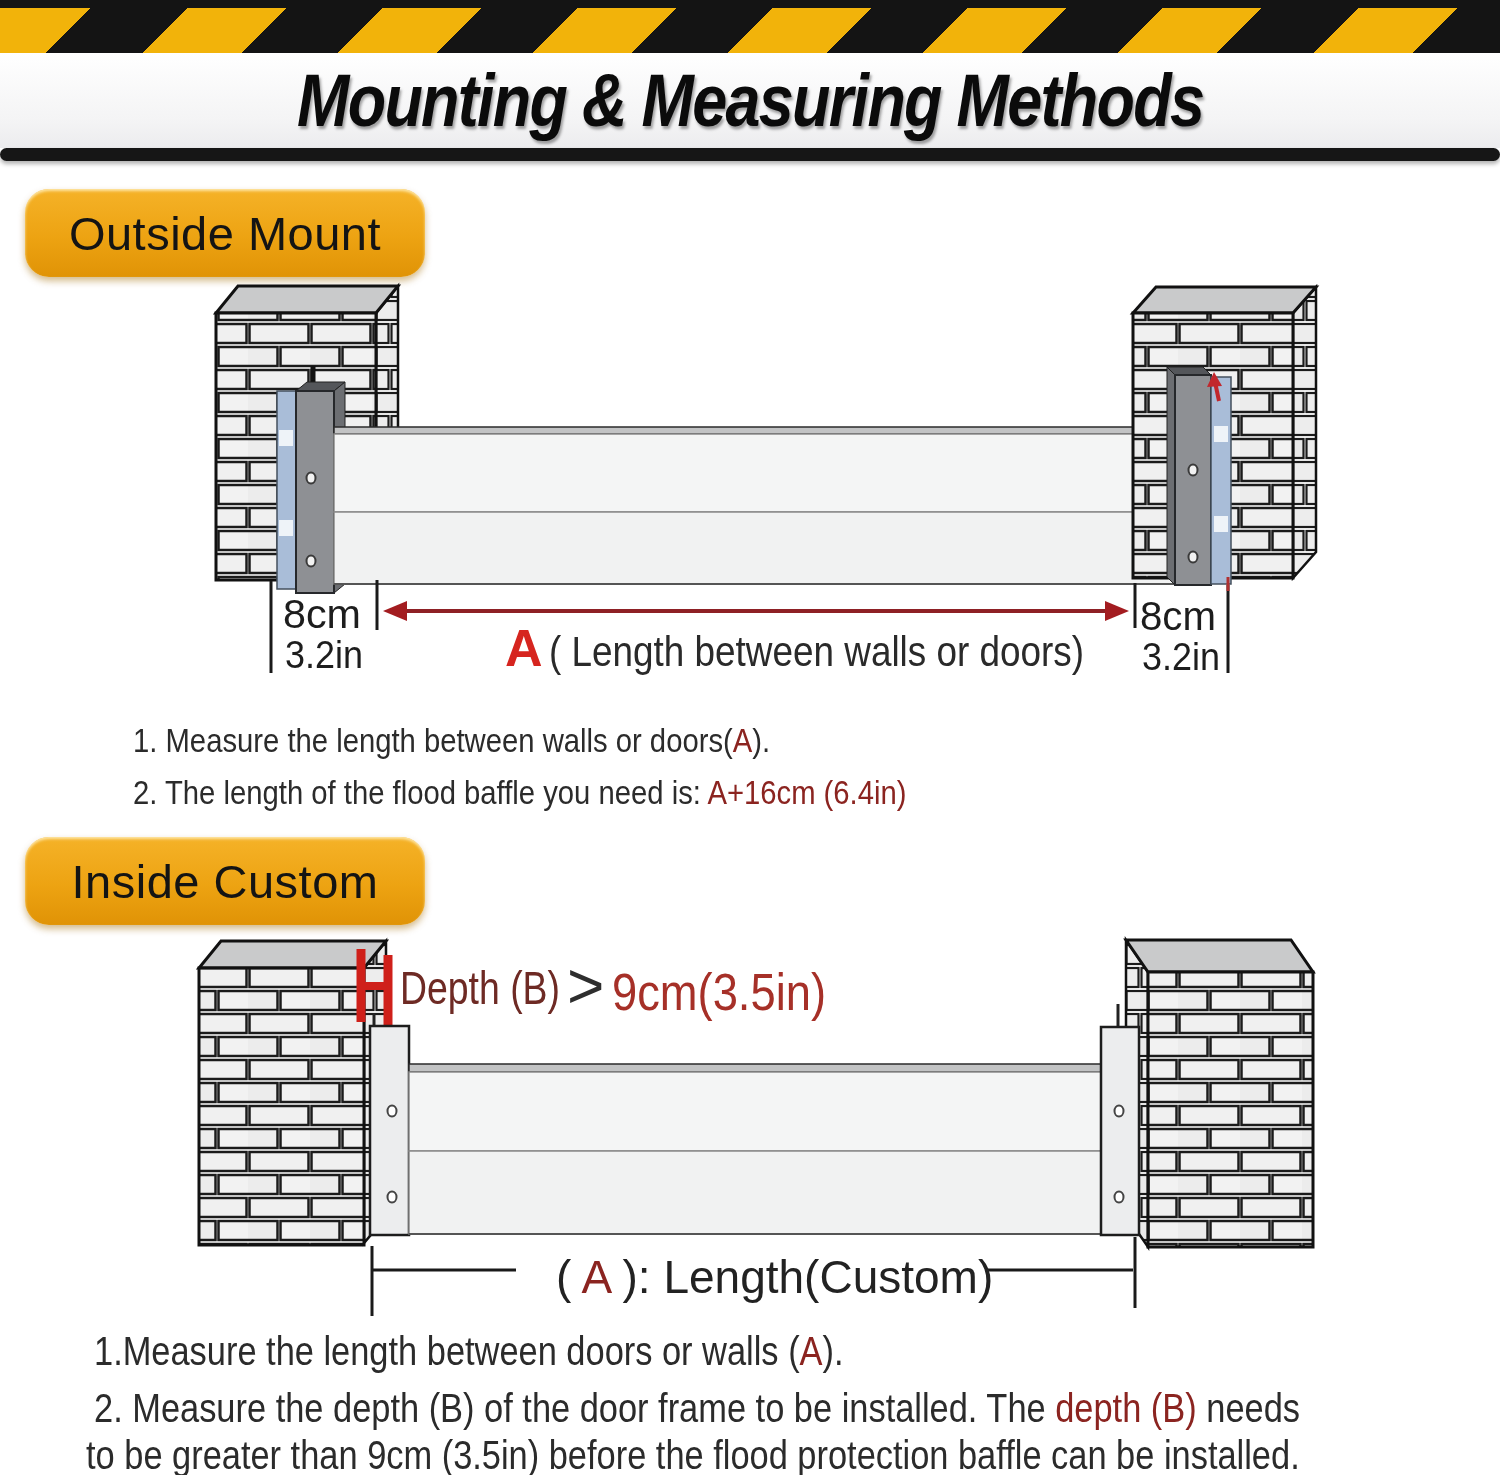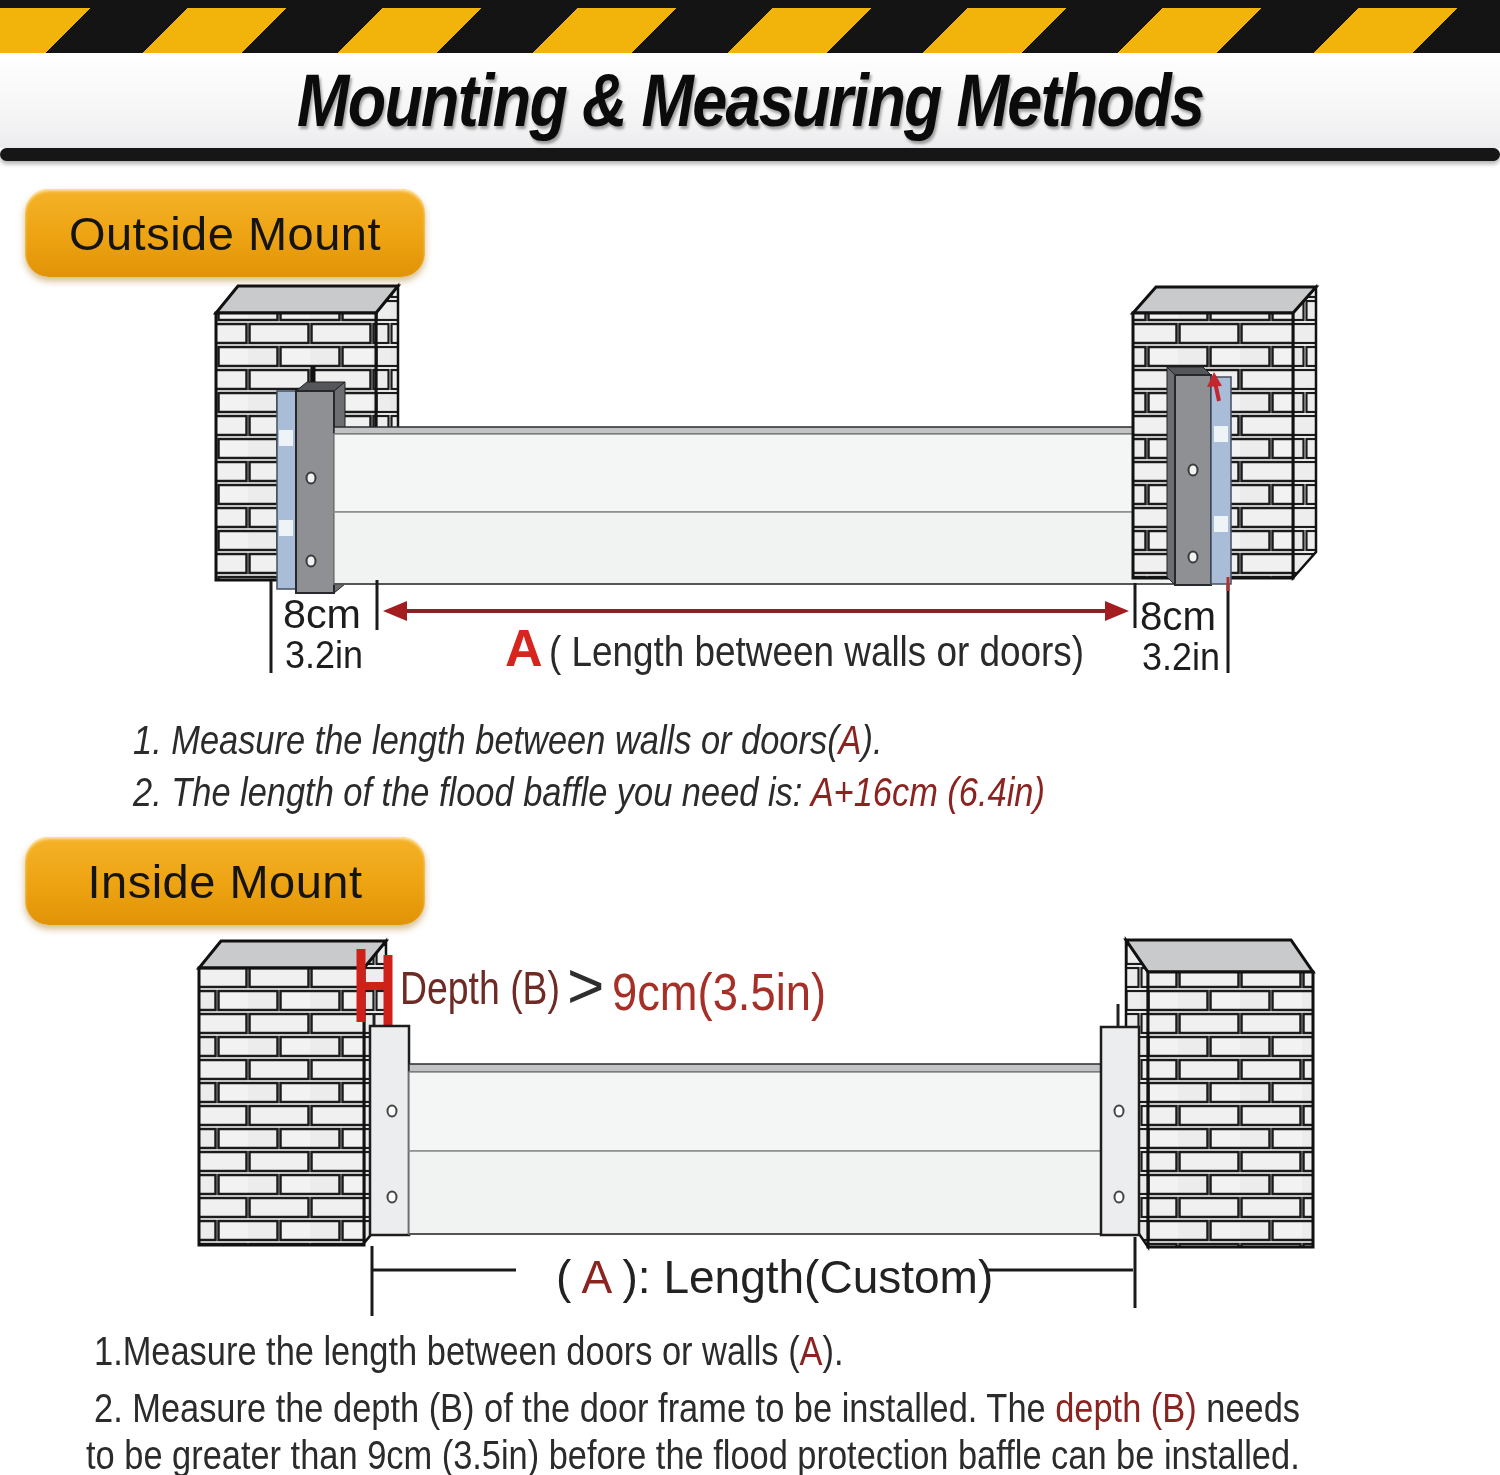--- a/index.html
+++ b/index.html
@@ -30,42 +30,42 @@
 
   
   svg{position:absolute;left:0;display:block;}
   #svg-outside{top:278px;}
   #svg-inside{top:930px;}
   svg text{font-family:"Liberation Sans",sans-serif;}
 
   
   .steps p{margin:0;white-space:nowrap;transform:scaleX(0.86);transform-origin:left center;}
   .red{color:#8b2420;}
-  #steps-outside{position:absolute;left:133px;top:714px;font-size:40px;font-style:italic;}
+  #steps-outside{position:absolute;left:133px;top:714px;font-size:34px;}
   #steps-outside p{line-height:52px;}
   #steps-inside{position:absolute;left:94px;top:1328px;font-size:40px;}
   #steps-inside p{line-height:47px;}
   #steps-inside p.p1{margin-bottom:10px;}
   #steps-inside p.p3{margin-left:-8px;}
 </style>
 </head>
 <body>
 
 <div class="stripes"></div>
 <div class="top-bar"></div>
 <div class="title-band">
   <h1>Mounting &amp; Measuring Methods</h1>
 </div>
 <div class="rule"></div>
 
 <div class="badge" id="badge-outside">
   <span>Outside Mount</span>
 </div>
 <div class="badge" id="badge-inside">
-  <span>Inside Mount</span>
+  <span>Inside Custom</span>
 </div>
 
 <svg id="svg-outside" width="1500" height="424" viewBox="0 278 1500 424">
   <defs>
     <pattern id="brickF" patternUnits="userSpaceOnUse" width="62" height="46">
       <rect width="62" height="46" fill="#fdfdfd"></rect>
       <rect x="1.5" y="2" width="59" height="19" fill="#f0f0f0" stroke="#1b1b1b" stroke-width="2.5"></rect>
       <rect x="-29.5" y="25" width="59" height="19" fill="#ececec" stroke="#1b1b1b" stroke-width="2.5"></rect>
       <rect x="32.5" y="25" width="59" height="19" fill="#f2f2f2" stroke="#1b1b1b" stroke-width="2.5"></rect>
     </pattern>

